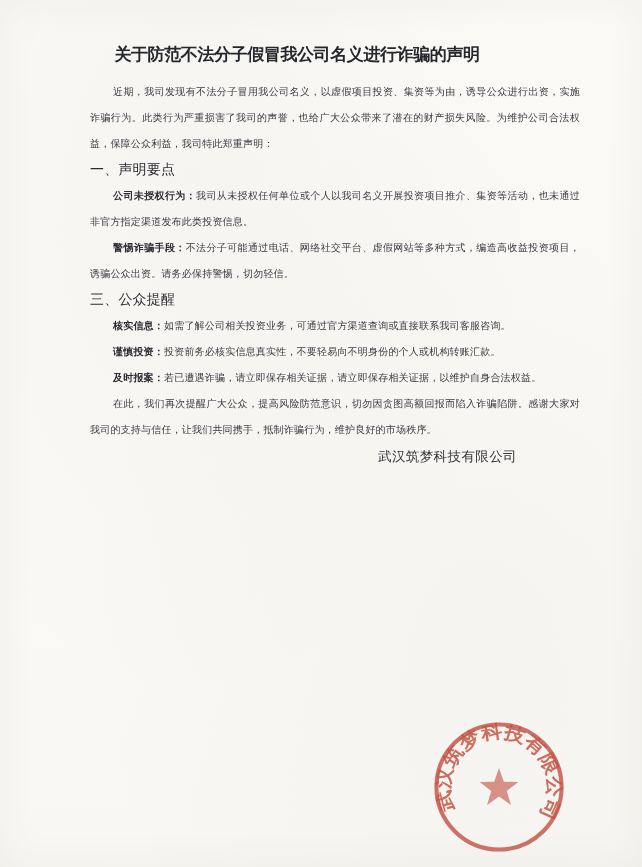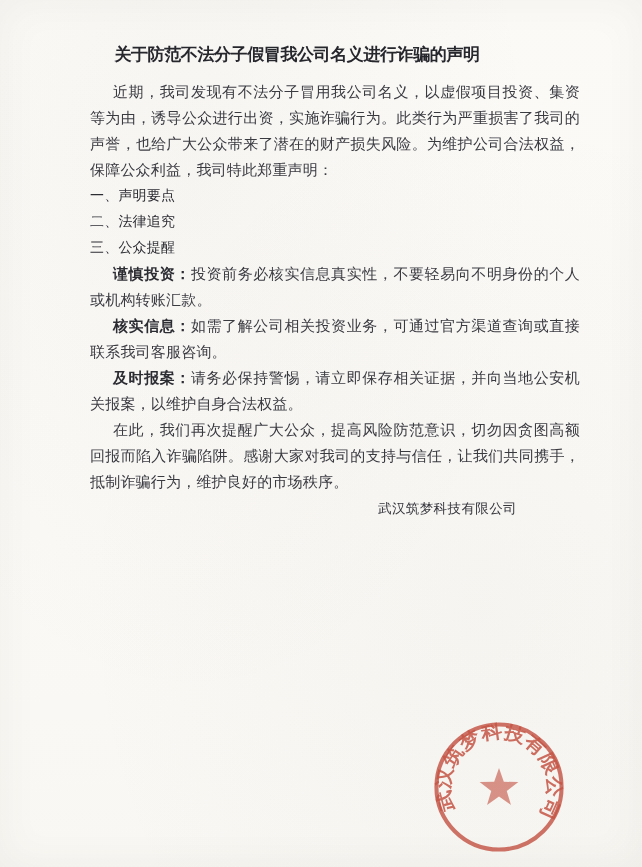--- a/index.html
+++ b/index.html
@@ -25,21 +25,21 @@
     letter-spacing: -0.4px;
     color: #26262d;
     text-align: center;
     line-height: 22px;
     margin: 0 0 13px 0;
     position: relative;
     left: -38px;
     white-space: nowrap;
   }
   .para {
-    font-size: 15px;
+    font-size: 10px;
     letter-spacing: 0.2px;
     line-height: 26px;
     text-align: justify;
     text-indent: 23px;
     margin: 0;
   }
   .sec-heading {
     font-size: 14px;
     font-weight: normal;
     letter-spacing: 0.2px;
@@ -72,27 +72,28 @@
 </head>
 <body>
 
 <div class="page">
 
   <h1 class="doc-title">关于防范不法分子假冒我公司名义进行诈骗的声明</h1>
 
   <p class="para">近期，我司发现有不法分子冒用我公司名义，以虚假项目投资、集资等为由，诱导公众进行出资，实施诈骗行为。此类行为严重损害了我司的声誉，也给广大公众带来了潜在的财产损失风险。为维护公司合法权益，保障公众利益，我司特此郑重声明：</p>
 
   <h2 class="sec-heading">一、声明要点</h2>
+  <p class="para"><span class="lead">公司未授权行为：</span><span>我司从未授权任何单位或个人以我司名义开展投资项目推介、集资等活动，也未通过非官方指定渠道发布此类投资信息。</span></p>
+  <p class="para"><span class="lead">警惕诈骗手段：</span><span>不法分子可能通过电话、网络社交平台、虚假网站等多种方式，编造高收益投资项目，诱骗公众出资。请务必保持警惕，切勿轻信。</span></p>
 
-  <h2 class="sec-heading">二、法律追究</h2>
 
   <h2 class="sec-heading">三、公众提醒</h2>
+  <p class="para"><span class="lead">核实信息：</span><span>如需了解公司相关投资业务，可通过官方渠道查询或直接联系我司客服咨询。</span></p>
   <p class="para"><span class="lead">谨慎投资：</span><span>投资前务必核实信息真实性，不要轻易向不明身份的个人或机构转账汇款。</span></p>
-  <p class="para"><span class="lead">核实信息：</span><span>如需了解公司相关投资业务，可通过官方渠道查询或直接联系我司客服咨询。</span></p>
-  <p class="para"><span class="lead">及时报案：</span><span>请务必保持警惕，请立即保存相关证据，并向当地公安机关报案，以维护自身合法权益。</span></p>
+  <p class="para"><span class="lead">及时报案：</span><span>若已遭遇诈骗，请立即保存相关证据，请立即保存相关证据，以维护自身合法权益。</span></p>
 
   <p class="para">在此，我们再次提醒广大公众，提高风险防范意识，切勿因贪图高额回报而陷入诈骗陷阱。感谢大家对我司的支持与信任，让我们共同携手，抵制诈骗行为，维护良好的市场秩序。</p>
 
   <div class="signature">
     <div class="sig-company">武汉筑梦科技有限公司</div>
   </div>
 
   <svg class="stamp" viewBox="0 0 200 200" xmlns="http://www.w3.org/2000/svg" aria-hidden="true">
     <circle cx="100" cy="100" r="92" fill="none" stroke="#c5402f" stroke-width="6" opacity="0.82"></circle>
     <polygon points="100,72 107.1,92.3 128.5,92.7 111.4,105.7 117.6,126.3 100,114 82.4,126.3 88.6,105.7 71.5,92.7 92.9,92.3" fill="#c5402f" opacity="0.62"></polygon>

